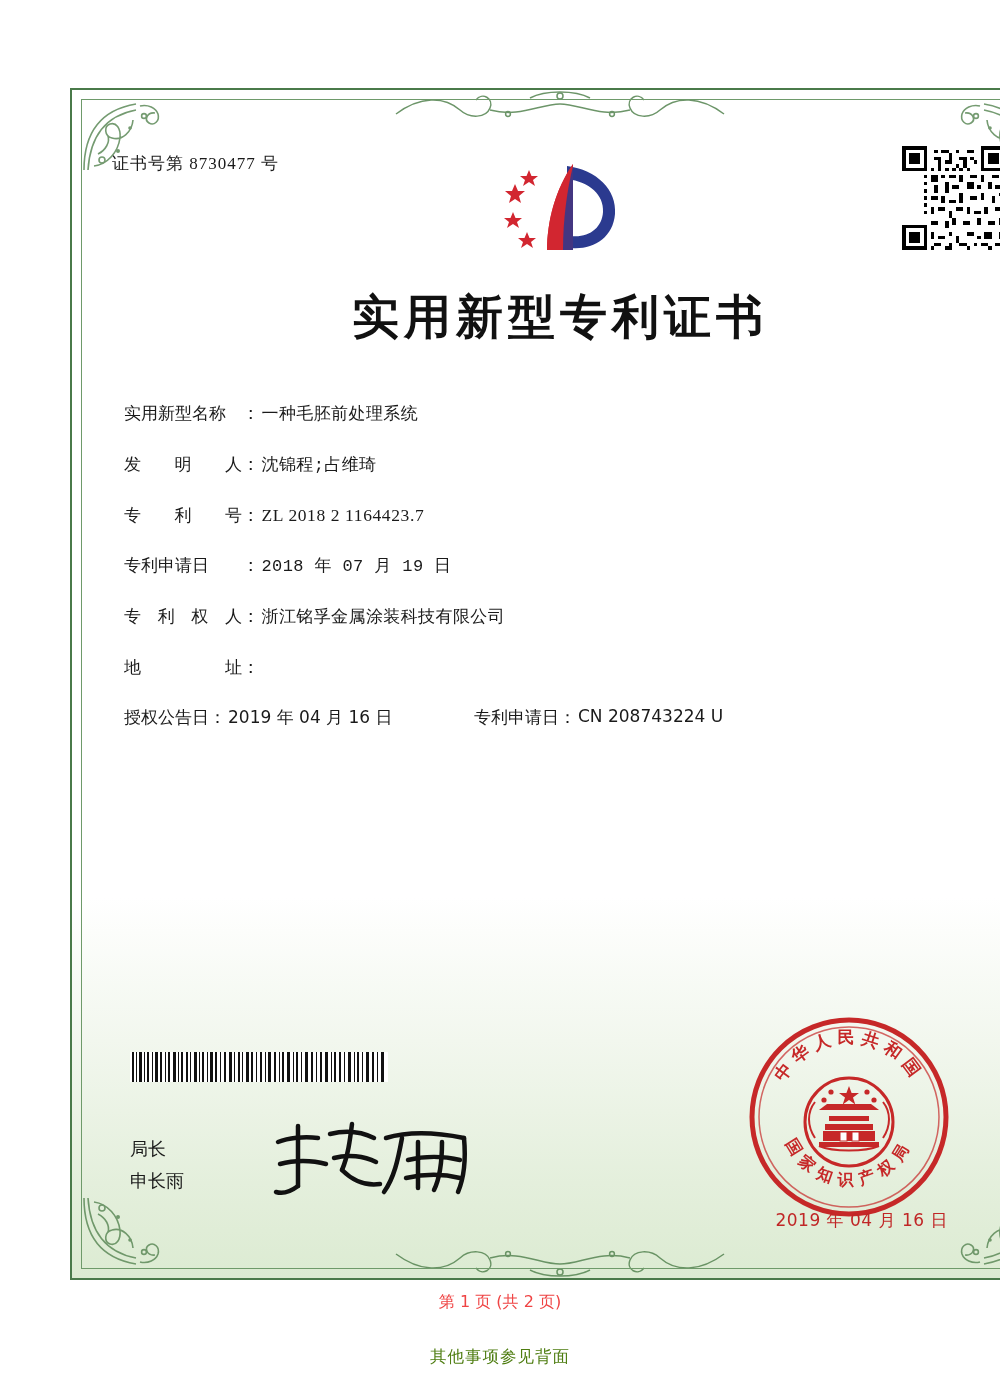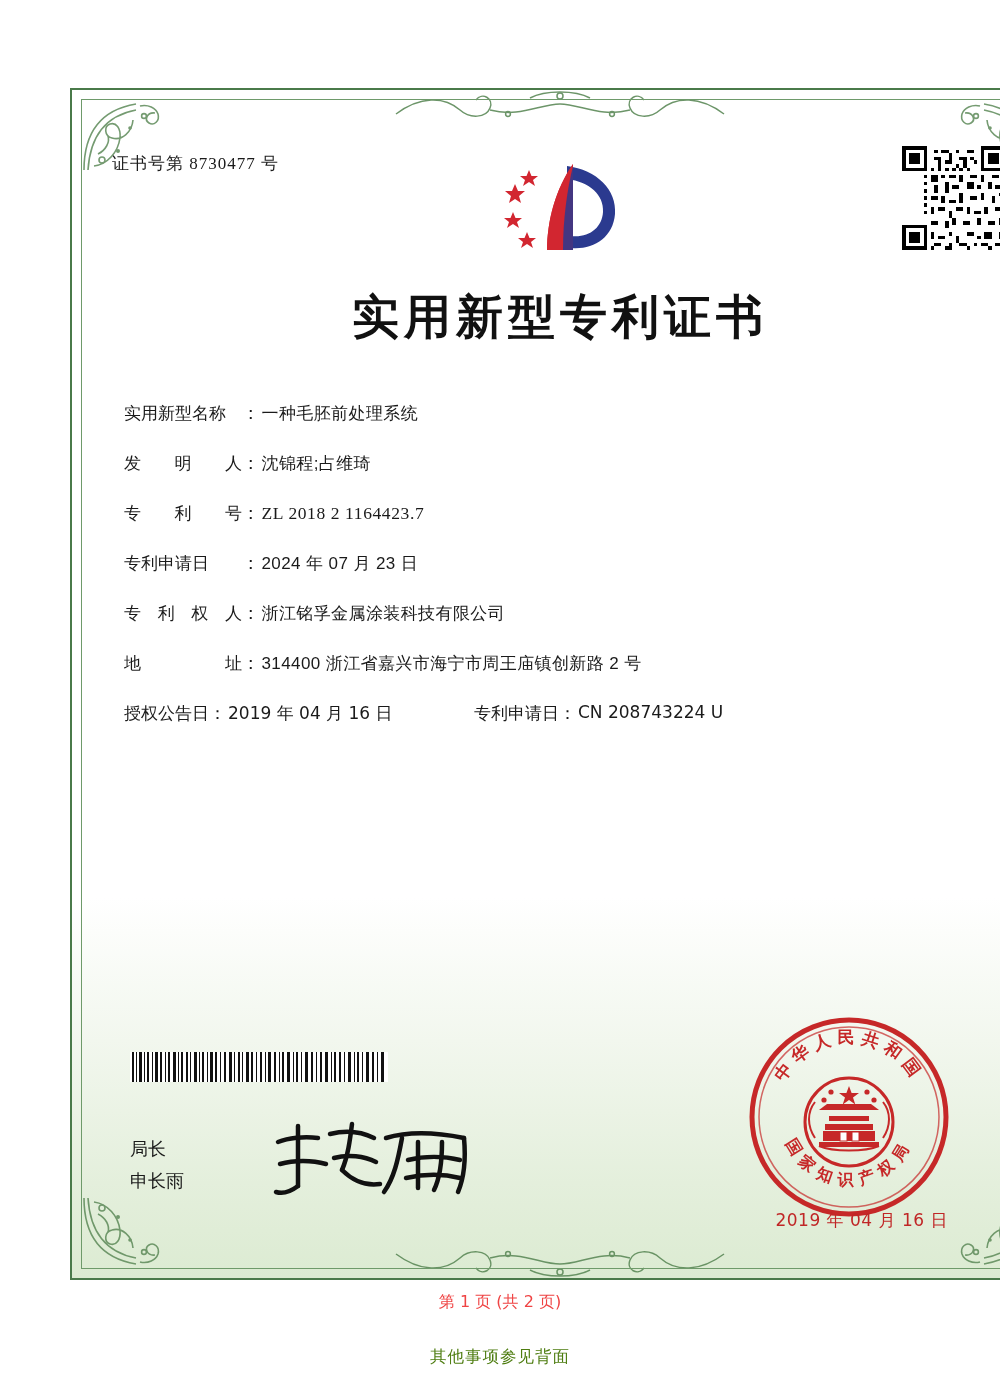--- a/index.html
+++ b/index.html
@@ -135,21 +135,21 @@
     justify-content: space-between;
     font-family: "DejaVu Sans", "Liberation Sans", sans-serif;
     font-size: 17px;
   }
   .field .lbl span { display: inline-block; text-align: right; }
   .field .colon {
     margin: 0 2px 0 0;
     font-family: "DejaVu Sans", "Liberation Sans", sans-serif;
   }
   .field .val {
-    font-family: Liberation Sans, sans-serif;
+    font-family: Liberation Mono, monospace;
     font-size: 17px;
     letter-spacing: .4px;
   }
   .field .val.mono {
     font-family: "Liberation Serif", "DejaVu Serif", serif;
     letter-spacing: .6px;
     font-size: 17.5px;
   }
 
   
@@ -514,42 +514,41 @@
       </span>
       <span class="colon">：</span>
       <span class="val mono">ZL 2018 2 1164423.7</span>
     </div>
 
     <div class="field">
       <span class="lbl">
           <span>专利申请日</span>
         </span>
       <span class="colon">：</span>
-      <span class="val">2024 年 07 月 23 日</span>
+      <span class="val">2018 年 07 月 19 日</span>
     </div>
 
     <div class="field">
       <span class="lbl">
         <span>专</span>
           <span>利</span>
           <span>权</span>
           <span>人</span>
       </span>
       <span class="colon">：</span>
       <span class="val">浙江铭孚金属涂装科技有限公司</span>
     </div>
 
     <div class="field">
       <span class="lbl">
         <span>地</span>
           <span style="flex:0 0 auto;"></span>
           <span>址</span>
       </span>
       <span class="colon">：</span>
-      <span class="val">314400 浙江省嘉兴市海宁市周王庙镇创新路 2 号</span>
     </div>
 
     <div class="grant-row">
       <span class="grant-left">
         <span class="lbl2">授权公告日</span>
         <span class="lbl2">：</span>
         <span class="val2">2019 年 04 月 16 日</span>
       </span>
       <span class="grant-right">
         <span class="lbl2">专利申请日</span>

